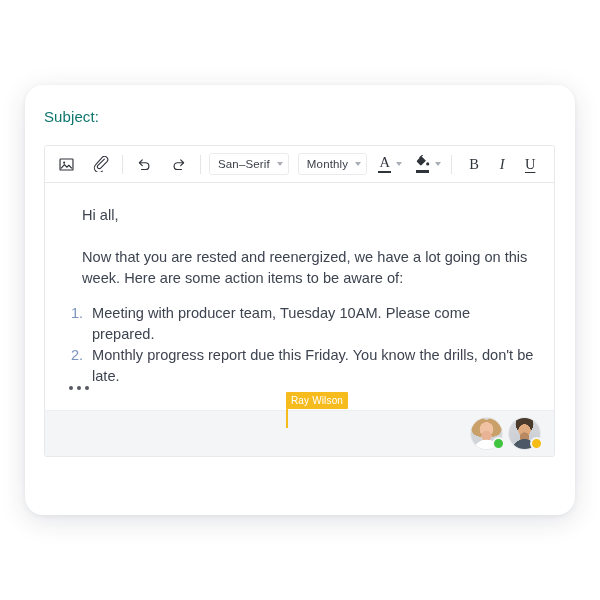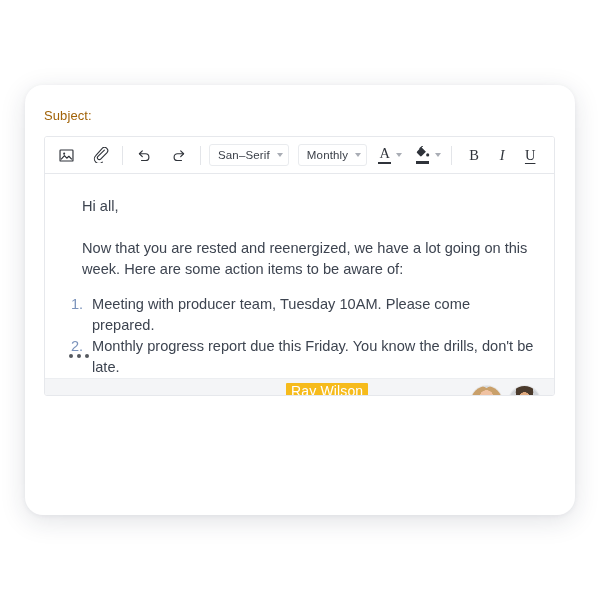--- a/index.html
+++ b/index.html
@@ -31,37 +31,37 @@
   
   #subject-row {
     position: absolute;
     left: 19px;
     top: 23px;
     display: flex;
     align-items: baseline;
     gap: 7px;
   }
   .subject-label {
-    font-size: 13px;
-    color: #a16207;
+    font-size: 15px;
+    color: #0f766e;
     letter-spacing: .1px;
   }
   .subject-value {
     font-size: 15px;
     color: #32363d;
     letter-spacing: .1px;
   }
 
   
   #editor-shell {
     position: absolute;
     left: 19px;
-    top: 51px;
+    top: 60px;
     width: 511px;
-    height: 260px;
+    height: 312px;
     border: 1px solid #e6e8ec;
     border-radius: 3px;
     background: #ffffff;
     box-sizing: border-box;
     overflow: hidden;
     display: flex;
     flex-direction: column;
   }
 
   
@@ -191,21 +191,21 @@
     position: absolute;
     width: 0;
     height: 0;
   }
   .collab-tag {
     position: absolute;
     left: 0;
     bottom: 0;
     white-space: nowrap;
     color: #ffffff;
-    font-size: 14px;
+    font-size: 10px;
     line-height: 13px;
     padding: 2px 5px 2px 5px;
     border-radius: 1px;
     letter-spacing: .15px;
   }
   .collab-caret {
     position: absolute;
     left: 0;
     top: 0;
     width: 2px;

